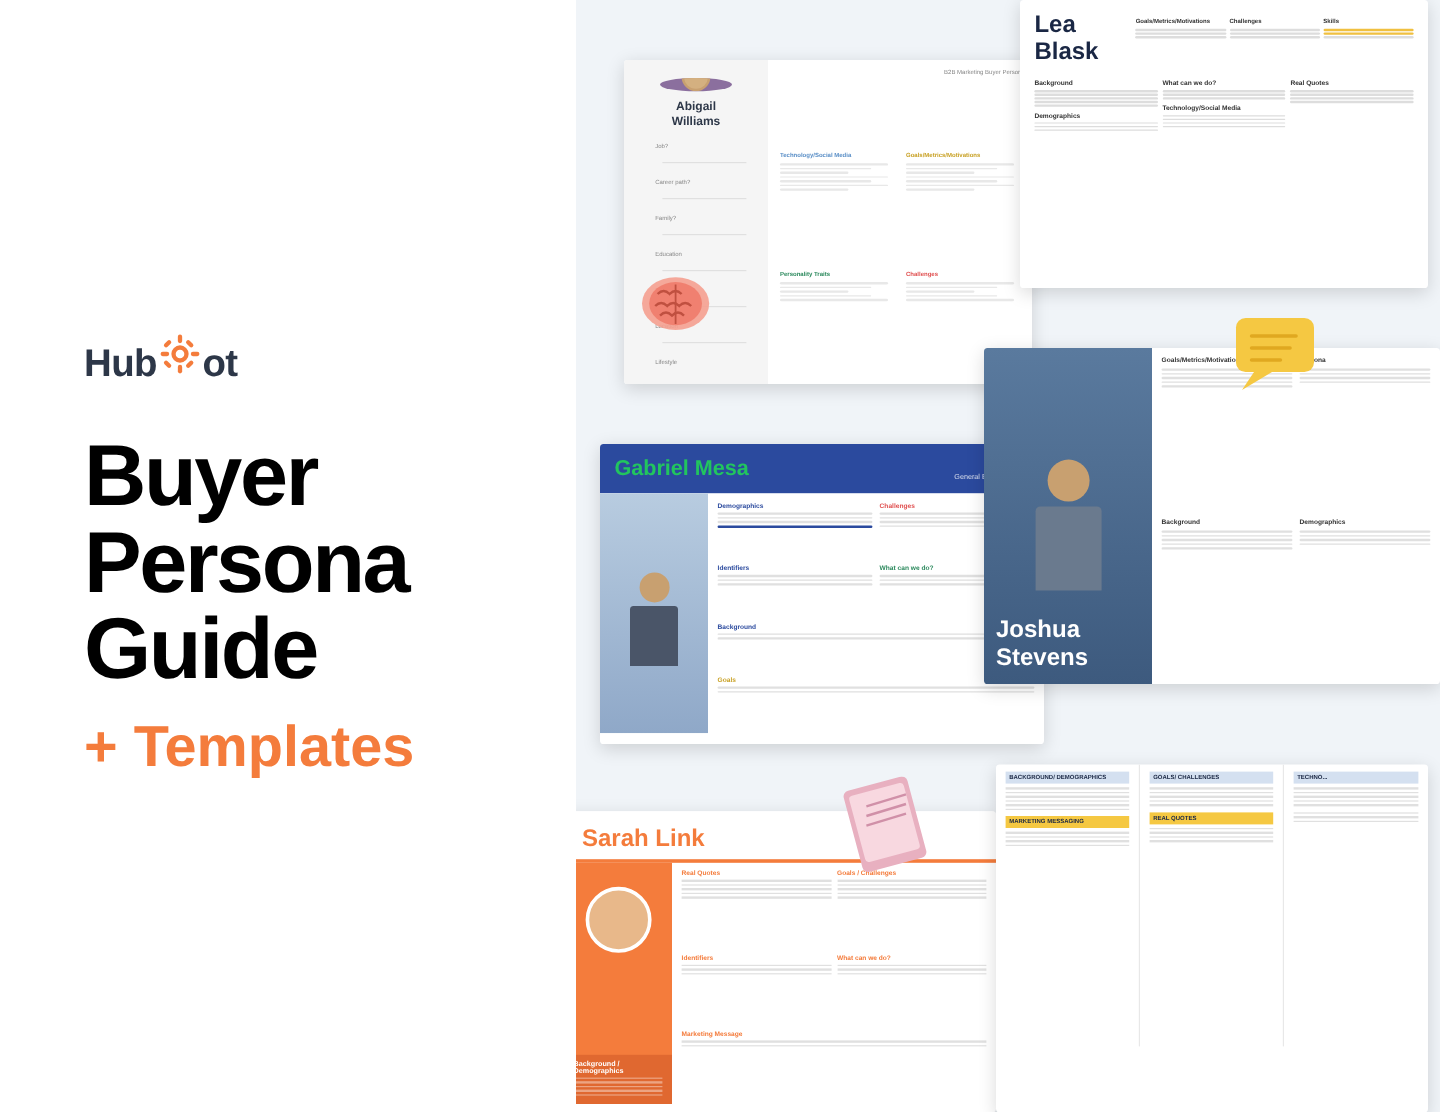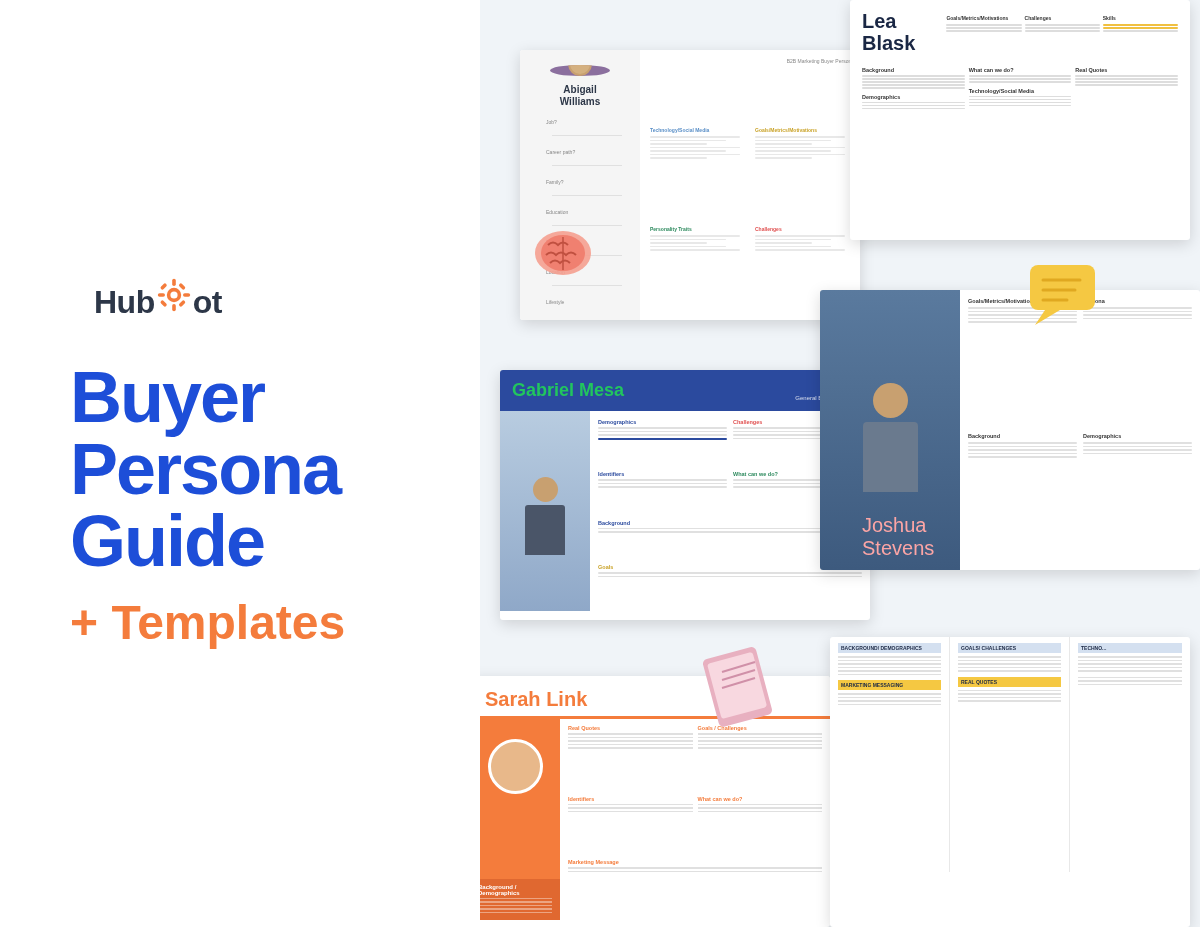--- a/index.html
+++ b/index.html
@@ -33,41 +33,41 @@
       margin-bottom: 40px;
     }
 
     .hubspot-text {
       font-size: 32px;
       font-weight: 700;
       color: #2d3748;
       letter-spacing: -0.5px;
     }
 
-    .hubspot-text span.hub { color: #2d3748; margin-left: 24px; }
+    .hubspot-text span.hub { color: #2d3748; }
 
     .sprocket {
       display: inline-flex;
       align-items: center;
       justify-content: center;
       width: 36px;
       height: 36px;
       margin: 0 1px;
       position: relative;
     }
 
     .sprocket svg {
       width: 36px;
       height: 36px;
     }
 
     .main-title {
       font-size: 72px;
       font-weight: 900;
-      color: #1d4ed8;
+      color: #000000;
       line-height: 1.0;
       margin-bottom: 20px;
       letter-spacing: -2px;
     }
 
     .subtitle {
       font-size: 48px;
       font-weight: 700;
       color: #f47c3c;
       line-height: 1.1;
@@ -351,23 +351,22 @@
     .card-4-name-overlay {
       position: absolute;
       bottom: 0;
       left: 0;
       right: 0;
       padding: 10px;
     }
 
     .card-4-name {
       font-size: 20px;
-      font-weight: 400;
-      color: #fca5a5;
-      margin-left: 32px;
+      font-weight: 700;
+      color: #ffffff;
     }
 
     .card-4-fields {
       flex: 1;
       padding: 8px;
       display: grid;
       grid-template-columns: 1fr 1fr;
       gap: 6px;
       overflow: hidden;
     }

